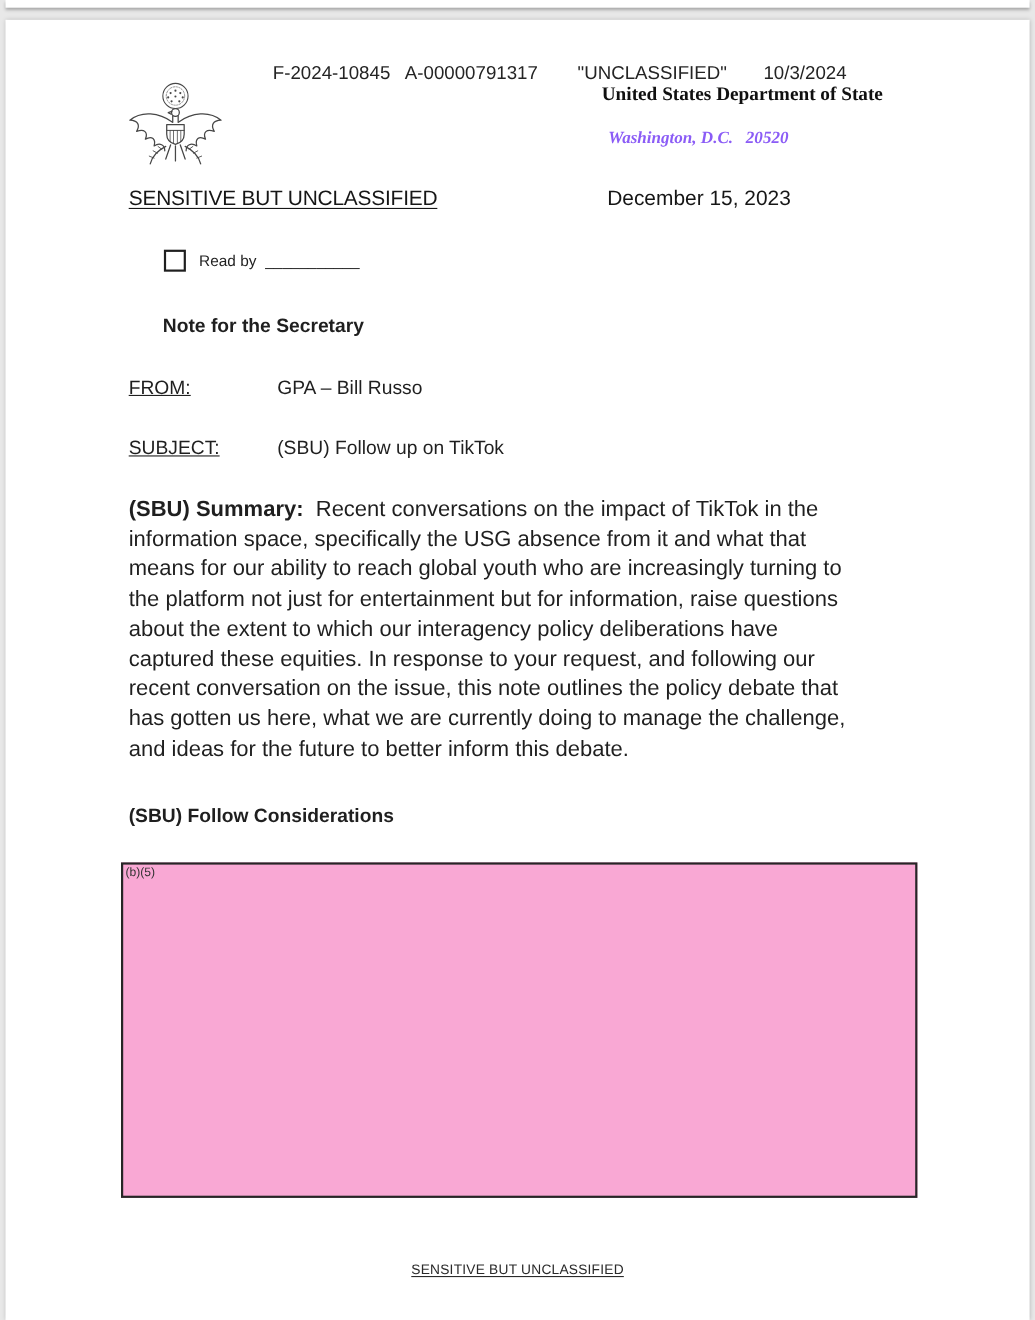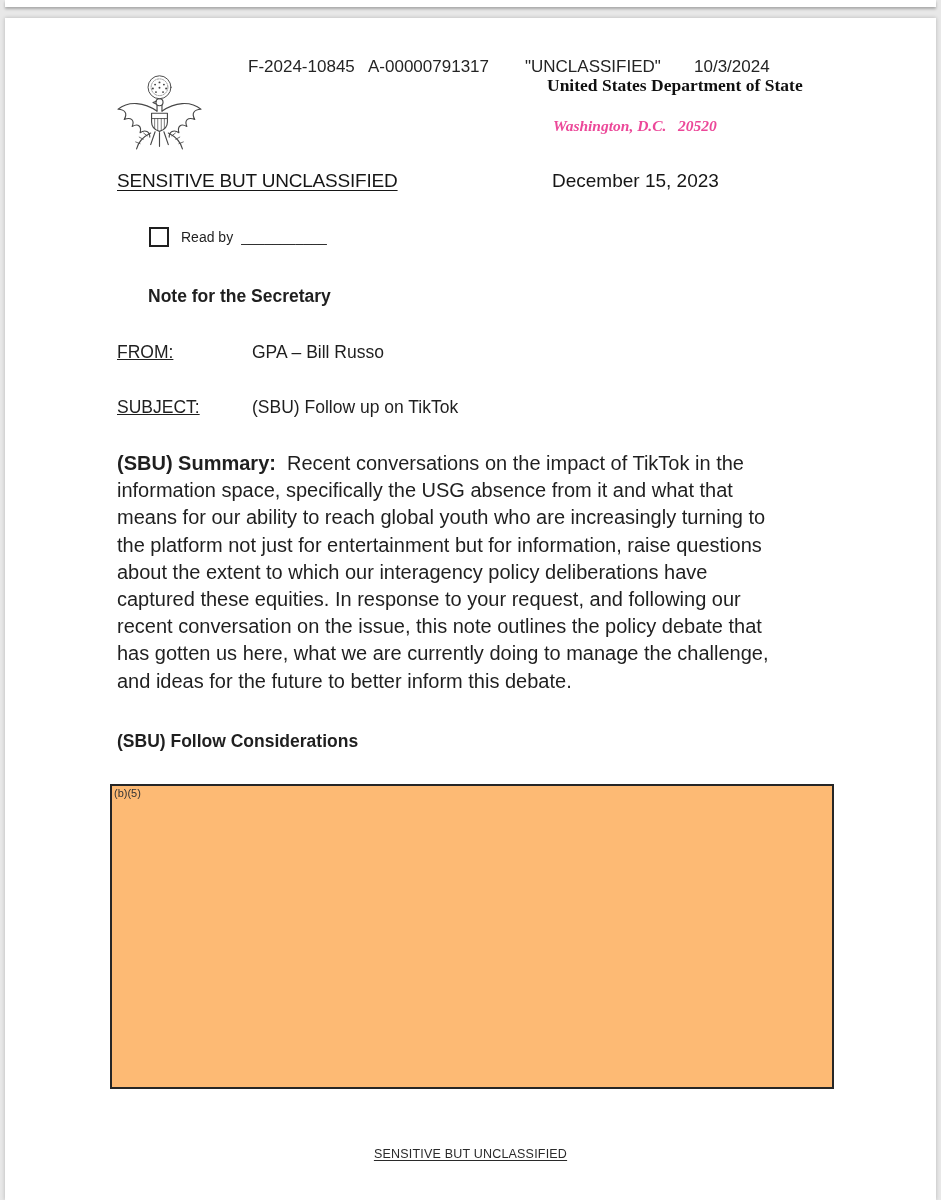--- a/index.html
+++ b/index.html
@@ -22,40 +22,40 @@
     box-shadow: 0 0 4px rgba(0,0,0,.22);
   }
   .abs { position: absolute; }
   .meta-text { font-size: 17px; color: #242424; white-space: pre; }
   .dept-name {
     font-family: "Liberation Serif", serif;
     font-weight: bold; font-size: 17.5px; color: #101010; white-space: pre;
   }
   .city-line {
     font-family: "Liberation Serif", serif;
-    font-weight: bold; font-style: italic; font-size: 15.5px; color: #ec4899;
+    font-weight: bold; font-style: italic; font-size: 15.5px; color: #8b5cf6;
     white-space: pre;
   }
   .banner {
     font-size: 19px; letter-spacing: -0.2px; color: #161616;
     text-decoration: underline; text-underline-offset: 3px;
   }
   .date-line { font-size: 19px; color: #161616; }
   .readby-row { display: flex; align-items: center; gap: 12px; font-size: 14px; padding-left: 32px; }
   .checkbox-glyph { width: 16px; height: 16px; border: 2.2px solid #1f1f1f; background: #fff; }
   .readby-text { white-space: pre; }
   .doc-title { font-weight: bold; font-size: 17.5px; margin-left: 31px; }
   .kv-row { display: flex; font-size: 17.5px; }
   .kv-label { width: 135px; flex: 0 0 135px; text-decoration: underline; }
   .summary-block { }
   .body-line { font-size: 20px; line-height: 27.2px; white-space: pre; }
   .lead-bold { font-weight: bold; }
   .section-heading { font-weight: bold; font-size: 17.5px; }
   .redaction-box {
-    border: 2px solid #262626; background: #fdba74; box-sizing: border-box;
+    border: 2px solid #262626; background: #f9a8d4; box-sizing: border-box;
   }
   .exemption-label { font-size: 11px; color: #333; padding: 1px 0 0 2px; }
   .footer-banner {
     width: 100%; text-align: center; font-size: 12.5px; letter-spacing: 0.2px;
     color: #2a2a2a; text-decoration: underline; text-underline-offset: 2px;
   }
   .seal-wrap { width: 97px; height: 92px; }
 </style>
 </head>
 <body>

